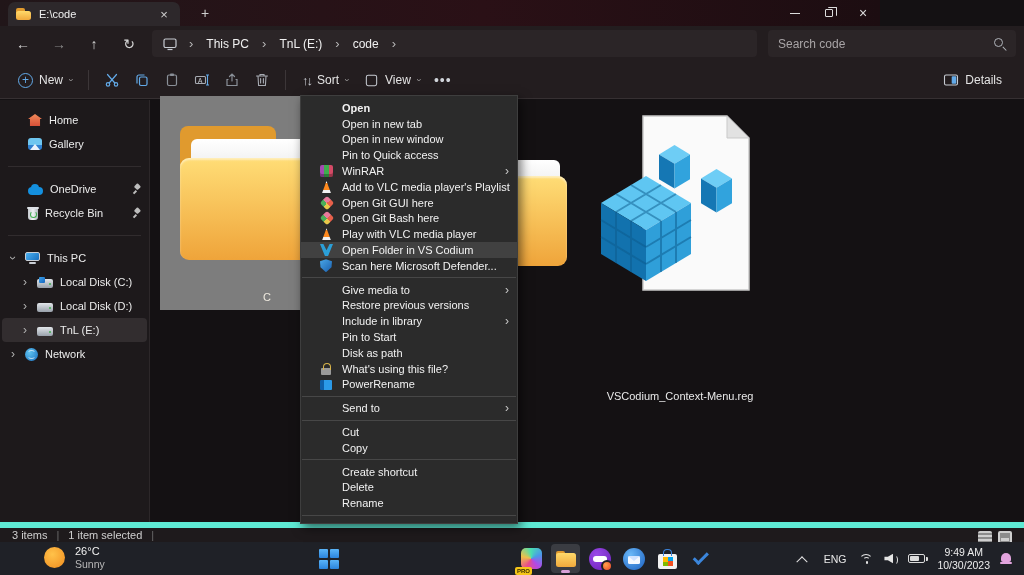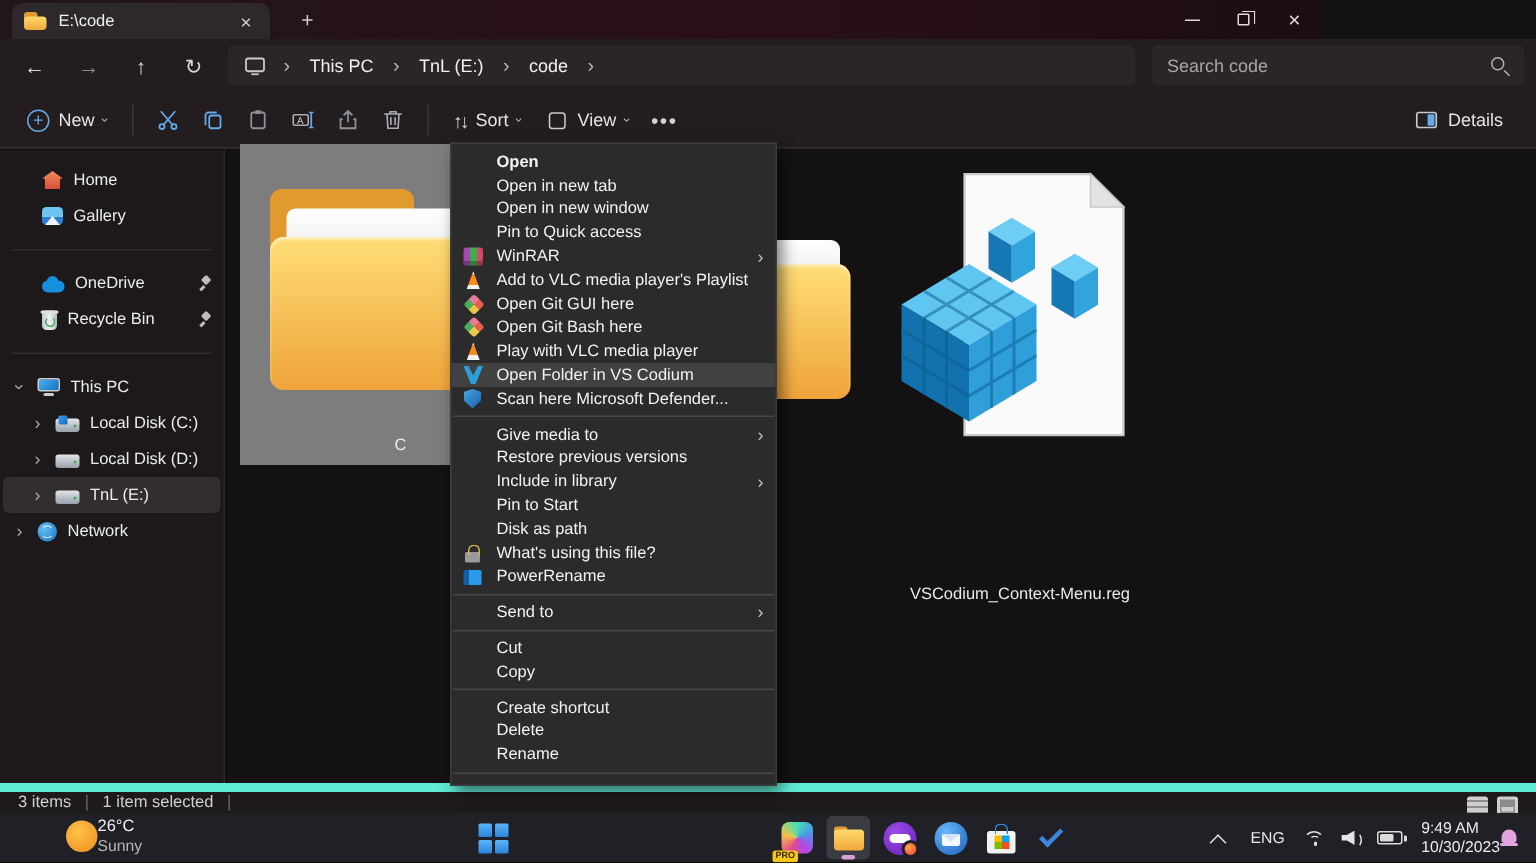--- a/index.html
+++ b/index.html
@@ -86,21 +86,21 @@
 .tile.selected{background:#7d7d7d}
 .tile-label{position:absolute;font-size:11px;color:#efeadf}
 .big-folder{position:absolute}
 .bf-back{position:absolute;left:0;top:0;width:42%;height:32%;background:#e09a2e;border-radius:8px 8px 0 0}
 .bf-paper{position:absolute;left:5%;top:10%;right:6%;height:34%;background:linear-gradient(180deg,#ffffff,#e4e4e4);border-radius:6px}
 .bf-front{position:absolute;left:0;top:24%;right:0;bottom:0;background:linear-gradient(180deg,#ffdd76,#efa43a);border-radius:9px;box-shadow:inset 0 2px 2px rgba(255,255,255,.5)}
 .reg-label{position:absolute;left:588px;top:296px;width:184px;text-align:center;font-size:11px;color:#e9e9e9}
 
 
 .context-menu{position:absolute;left:300px;top:95px;width:218px;background:#2b2b2b;border:1px solid #3e3e3e;box-shadow:3px 4px 10px rgba(0,0,0,.55);padding:4px 0;z-index:20}
-.cm-row{display:flex;align-items:center;height:15.8px;padding:0 5px 0 8px;font-size:11px;color:#f2f2f2}
+.cm-row{display:flex;align-items:center;height:15.8px;padding:0 5px 0 19px;font-size:11px;color:#f2f2f2}
 .cm-row.hl{background:#414141}
 .cm-ic{width:22px;display:flex;align-items:center;justify-content:flex-start}
 .cm-label{flex:1;white-space:nowrap;overflow:hidden}
 .cm-label.b{font-weight:bold}
 .cm-arrow{color:#c8c8c8;font-size:12px;padding-right:3px}
 .cm-sep{height:1px;background:#474747;margin:3.5px 1px}
 
 .winrar-icon{width:13px;height:12px;border-radius:2px;background:linear-gradient(90deg,#a44ab0 0 34%,#3fae4e 34% 67%,#d44a66 67%);box-shadow:inset 0 -3px 0 rgba(0,0,0,.28)}
 .vlc-icon{width:13px;height:12px;background:linear-gradient(180deg,#fff 0 16%,#ff8a1e 16% 74%,#f2f2f2 74%);clip-path:polygon(50% 0,84% 100%,16% 100%)}
 .git-icon{width:10px;height:10px;margin:1px 2px;border-radius:2px;transform:rotate(45deg);background:conic-gradient(#e8604a 0 25%,#e8c84a 25% 50%,#4aae5a 50% 75%,#e87a9a 75%)}
@@ -113,21 +113,21 @@
 
 .statusbar{position:absolute;left:0;top:522px;width:1024px;height:20px;background:#1e1a1c;border-top:6px solid #5eead4;display:flex;align-items:center;font-size:11px;color:#cfcfcf;padding:0 12px}
 .st-sep{color:#6a6a6a;margin:0 9px}
 .st-views{position:absolute;right:12px;top:3px;display:flex;gap:6px}
 .details-view-icon{width:14px;height:13px;border-radius:2px;background:repeating-linear-gradient(180deg,#cfcfcf 0 2.5px,#8c8c8c 2.5px 4px)}
 .icons-view-icon{width:14px;height:13px;border-radius:2px;border:2px solid #cfcfcf;background:#8c8c8c}
 .icons-view-icon::after{content:"";position:absolute;left:1px;right:1px;bottom:1px;height:3px;background:#cfcfcf}
 
 
 .taskbar{position:absolute;left:0;top:542px;width:1024px;height:33px;background:#1f2127}
-.weather{position:absolute;left:44px;top:3px;display:flex;align-items:center;}
+.weather{position:absolute;left:44px;top:3px;display:flex;align-items:center;gap:10px}
 .sun-icon{width:21px;height:21px;border-radius:50%;background:radial-gradient(circle at 40% 35%,#ffc24a,#f08c1e)}
 .weather-temp{font-size:11px;color:#f0f0f0;line-height:13px}
 .weather-cond{font-size:10.5px;color:#b8b8b8;line-height:12px}
 .start-btn{position:absolute;left:318px;top:6px;width:22px;height:22px;display:grid;grid-template-columns:9px 9px;grid-template-rows:9px 9px;gap:2px;padding:1px}
 .start-btn i{background:linear-gradient(180deg,#5ab4f8,#2b84dc);border-radius:1px}
 .tb-search{position:absolute;left:347px;top:4px;width:166px;height:25px;background:#34363d;border:1px solid #45474e;border-radius:13px;display:flex;align-items:center;padding:0 6px 0 12px;gap:8px}
 .tb-search .search-icon::before{border-color:#d6d6d6}
 .tb-search .search-icon::after{background:#d6d6d6}
 .tb-search-label{flex:1;font-size:11.5px;color:#e0e0e0}
 .search-highlight-graphic{width:30px;height:21px;border-radius:8px;background:linear-gradient(115deg,#3c4654 10%,#5e6f4e 45%,#8a9460 65%,#39424e 90%);opacity:.95}
@@ -157,21 +157,21 @@
 .wifi-icon i{position:absolute;border:1.5px solid transparent;border-top-color:#e4e4e4;border-radius:50%}
 .wifi-icon .w1{left:0;top:1px;width:14px;height:14px}
 .wifi-icon .w2{left:3.5px;top:4.5px;width:7px;height:7px}
 .wifi-icon .w3{left:6.3px;top:8.5px;width:2.5px;height:2.5px;background:#e4e4e4;border:none}
 .volume-icon{width:14px;height:12px;margin-right:10px}
 .volume-icon::before{content:"";position:absolute;left:0;top:1px;width:9px;height:10px;background:#e4e4e4;clip-path:polygon(0 32%,38% 32%,100% 0,100% 100%,38% 68%,0 68%)}
 .volume-icon::after{content:"";position:absolute;right:0;top:2px;width:5px;height:8px;border:1.5px solid transparent;border-right-color:#e4e4e4;border-radius:50%}
 .battery-icon{width:17px;height:9px;border:1.2px solid #dcdcdc;border-radius:2px;margin-right:12px}
 .battery-icon::before{content:"";position:absolute;left:1px;top:1px;bottom:1px;width:55%;background:#dcdcdc;border-radius:1px}
 .battery-icon::after{content:"";position:absolute;right:-3.5px;top:1.5px;width:2px;height:4px;background:#dcdcdc;border-radius:0 1px 1px 0}
-.tray-clock{text-align:left;font-size:10.5px;color:#ececec;line-height:13px;margin-right:0}
+.tray-clock{text-align:center;font-size:10.5px;color:#ececec;line-height:13px;margin-right:10px}
 .bell-icon{width:12px;height:13px;margin-right:12px}
 .bell-icon::before{content:"";position:absolute;left:1px;top:1px;width:10px;height:9px;background:#e2a4de;border-radius:5px 5px 2px 2px}
 .bell-icon::after{content:"";position:absolute;left:0;top:10px;width:12px;height:1.6px;background:#e2a4de;border-radius:1px}
 </style>
 </head>
 <body>
 
 <div id="screen">
 
   <div class="titlebar">

